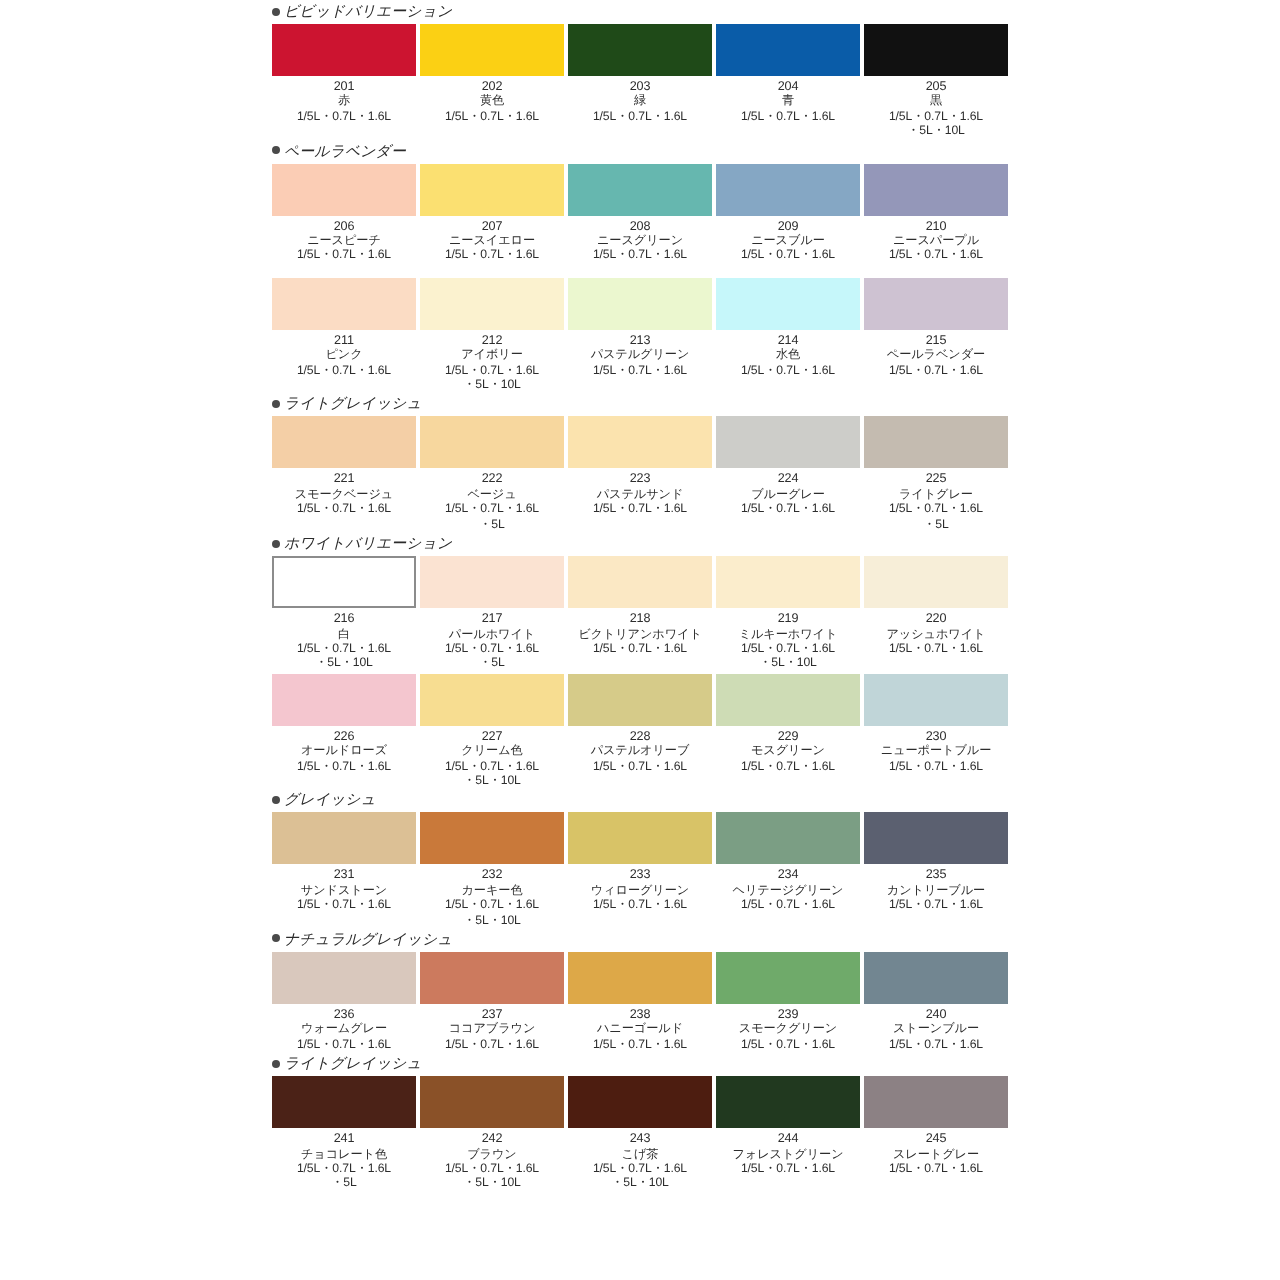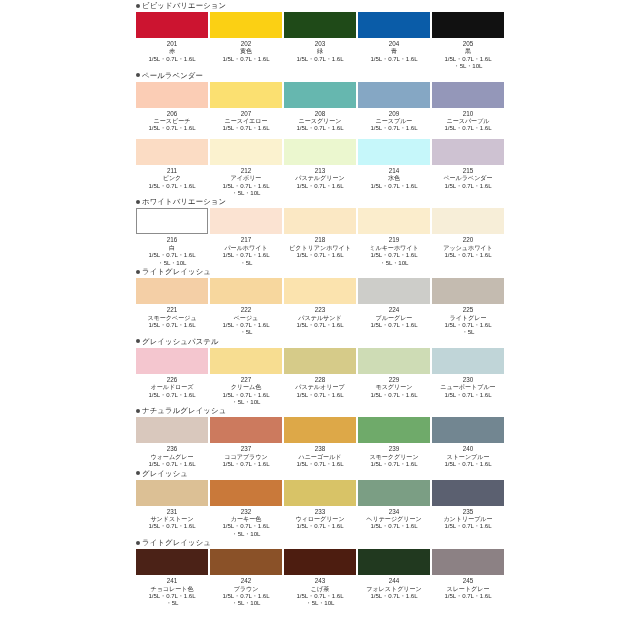--- a/index.html
+++ b/index.html
@@ -30,20 +30,21 @@
   .section-header {
     display: flex;
     align-items: center;
     font-size: 7.4px;
     line-height: 9px;
     letter-spacing: 0.1px;
     color: #2b2b2b;
     margin-left: 136px;
     height: 11px;
     white-space: nowrap;
+    font-style: italic;
   }
   .bullet-dot {
     display: inline-block;
     width: 4px;
     height: 4px;
     border-radius: 50%;
     background: #4a4a4a;
     margin-right: 2px;
     flex: 0 0 auto;
   }
@@ -227,20 +228,70 @@
             <div class="cap-code">215</div>
             <div class="cap-name">ペールラベンダー</div>
             <div class="cap-size">1/5L・0.7L・1.6L</div>
           </div>
         </div>
       </div>
     </div>
     <div class="section">
       <div class="section-header">
         <span class="bullet-dot" style="background: rgb(74, 74, 74);"></span>
+        <span>ライトグレイッシュ</span>
+      </div>
+      <div class="swatch-row">
+        <div class="swatch-cell">
+          <div class="swatch" style="background: rgb(244, 207, 166);"></div>
+          <div class="caption">
+            <div class="cap-code">221</div>
+            <div class="cap-name">スモークベージュ</div>
+            <div class="cap-size">1/5L・0.7L・1.6L</div>
+          </div>
+        </div>
+        <div class="swatch-cell">
+          <div class="swatch" style="background: rgb(247, 215, 158);"></div>
+          <div class="caption">
+            <div class="cap-code">222</div>
+            <div class="cap-name">ベージュ</div>
+            <div class="cap-size">1/5L・0.7L・1.6L</div>
+            <div class="cap-size2">・5L</div>
+          </div>
+        </div>
+        <div class="swatch-cell">
+          <div class="swatch" style="background: rgb(251, 227, 174);"></div>
+          <div class="caption">
+            <div class="cap-code">223</div>
+            <div class="cap-name">パステルサンド</div>
+            <div class="cap-size">1/5L・0.7L・1.6L</div>
+          </div>
+        </div>
+        <div class="swatch-cell">
+          <div class="swatch" style="background: rgb(205, 205, 201);"></div>
+          <div class="caption">
+            <div class="cap-code">224</div>
+            <div class="cap-name">ブルーグレー</div>
+            <div class="cap-size">1/5L・0.7L・1.6L</div>
+          </div>
+        </div>
+        <div class="swatch-cell">
+          <div class="swatch" style="background: rgb(196, 187, 176);"></div>
+          <div class="caption">
+            <div class="cap-code">225</div>
+            <div class="cap-name">ライトグレー</div>
+            <div class="cap-size">1/5L・0.7L・1.6L</div>
+            <div class="cap-size2">・5L</div>
+          </div>
+        </div>
+      </div>
+    </div>
+    <div class="section">
+      <div class="section-header">
+        <span class="bullet-dot" style="background: rgb(74, 74, 74);"></span>
         <span>ホワイトバリエーション</span>
       </div>
       <div class="swatch-row">
         <div class="swatch-cell">
           <div class="swatch bordered" style="background: rgb(255, 255, 255);"></div>
           <div class="caption">
             <div class="cap-code">216</div>
             <div class="cap-name">白</div>
             <div class="cap-size">1/5L・0.7L・1.6L</div>
             <div class="cap-size2">・5L・10L</div>
@@ -276,74 +327,20 @@
           <div class="swatch" style="background: rgb(247, 238, 216);"></div>
           <div class="caption">
             <div class="cap-code">220</div>
             <div class="cap-name">アッシュホワイト</div>
             <div class="cap-size">1/5L・0.7L・1.6L</div>
           </div>
         </div>
       </div>
     </div>
     <div class="section">
-      <div class="section-header">
-        <span class="bullet-dot" style="background: rgb(74, 74, 74);"></span>
-        <span>ライトグレイッシュ</span>
-      </div>
-      <div class="swatch-row">
-        <div class="swatch-cell">
-          <div class="swatch" style="background: rgb(244, 207, 166);"></div>
-          <div class="caption">
-            <div class="cap-code">221</div>
-            <div class="cap-name">スモークベージュ</div>
-            <div class="cap-size">1/5L・0.7L・1.6L</div>
-          </div>
-        </div>
-        <div class="swatch-cell">
-          <div class="swatch" style="background: rgb(247, 215, 158);"></div>
-          <div class="caption">
-            <div class="cap-code">222</div>
-            <div class="cap-name">ベージュ</div>
-            <div class="cap-size">1/5L・0.7L・1.6L</div>
-            <div class="cap-size2">・5L</div>
-          </div>
-        </div>
-        <div class="swatch-cell">
-          <div class="swatch" style="background: rgb(251, 227, 174);"></div>
-          <div class="caption">
-            <div class="cap-code">223</div>
-            <div class="cap-name">パステルサンド</div>
-            <div class="cap-size">1/5L・0.7L・1.6L</div>
-          </div>
-        </div>
-        <div class="swatch-cell">
-          <div class="swatch" style="background: rgb(205, 205, 201);"></div>
-          <div class="caption">
-            <div class="cap-code">224</div>
-            <div class="cap-name">ブルーグレー</div>
-            <div class="cap-size">1/5L・0.7L・1.6L</div>
-          </div>
-        </div>
-        <div class="swatch-cell">
-          <div class="swatch" style="background: rgb(196, 187, 176);"></div>
-          <div class="caption">
-            <div class="cap-code">225</div>
-            <div class="cap-name">ライトグレー</div>
-            <div class="cap-size">1/5L・0.7L・1.6L</div>
-            <div class="cap-size2">・5L</div>
-          </div>
-        </div>
-      </div>
-    </div>
-    <div class="section">
-      <div class="section-header">
-        <span class="bullet-dot" style="background: rgb(74, 74, 74);"></span>
-        <span>グレイッシュパステル</span>
-      </div>
       <div class="swatch-row">
         <div class="swatch-cell">
           <div class="swatch" style="background: rgb(244, 198, 207);"></div>
           <div class="caption">
             <div class="cap-code">226</div>
             <div class="cap-name">オールドローズ</div>
             <div class="cap-size">1/5L・0.7L・1.6L</div>
           </div>
         </div>
         <div class="swatch-cell">
@@ -377,20 +374,69 @@
             <div class="cap-code">230</div>
             <div class="cap-name">ニューポートブルー</div>
             <div class="cap-size">1/5L・0.7L・1.6L</div>
           </div>
         </div>
       </div>
     </div>
     <div class="section">
       <div class="section-header">
         <span class="bullet-dot" style="background: rgb(74, 74, 74);"></span>
+        <span>グレイッシュ</span>
+      </div>
+      <div class="swatch-row">
+        <div class="swatch-cell">
+          <div class="swatch" style="background: rgb(220, 192, 149);"></div>
+          <div class="caption">
+            <div class="cap-code">231</div>
+            <div class="cap-name">サンドストーン</div>
+            <div class="cap-size">1/5L・0.7L・1.6L</div>
+          </div>
+        </div>
+        <div class="swatch-cell">
+          <div class="swatch" style="background: rgb(201, 121, 58);"></div>
+          <div class="caption">
+            <div class="cap-code">232</div>
+            <div class="cap-name">カーキー色</div>
+            <div class="cap-size">1/5L・0.7L・1.6L</div>
+            <div class="cap-size2">・5L・10L</div>
+          </div>
+        </div>
+        <div class="swatch-cell">
+          <div class="swatch" style="background: rgb(216, 195, 103);"></div>
+          <div class="caption">
+            <div class="cap-code">233</div>
+            <div class="cap-name">ウィローグリーン</div>
+            <div class="cap-size">1/5L・0.7L・1.6L</div>
+          </div>
+        </div>
+        <div class="swatch-cell">
+          <div class="swatch" style="background: rgb(123, 158, 132);"></div>
+          <div class="caption">
+            <div class="cap-code">234</div>
+            <div class="cap-name">ヘリテージグリーン</div>
+            <div class="cap-size">1/5L・0.7L・1.6L</div>
+          </div>
+        </div>
+        <div class="swatch-cell">
+          <div class="swatch" style="background: rgb(91, 96, 112);"></div>
+          <div class="caption">
+            <div class="cap-code">235</div>
+            <div class="cap-name">カントリーブルー</div>
+            <div class="cap-size">1/5L・0.7L・1.6L</div>
+          </div>
+        </div>
+      </div>
+    </div>
+    <div class="section">
+      <div class="section-header">
+        <span class="bullet-dot" style="background: rgb(74, 74, 74);"></span>
         <span>ナチュラルグレイッシュ</span>
       </div>
       <div class="swatch-row">
         <div class="swatch-cell">
           <div class="swatch" style="background: rgb(217, 200, 189);"></div>
           <div class="caption">
             <div class="cap-code">236</div>
             <div class="cap-name">ウォームグレー</div>
             <div class="cap-size">1/5L・0.7L・1.6L</div>
           </div>
@@ -417,69 +463,20 @@
             <div class="cap-code">239</div>
             <div class="cap-name">スモークグリーン</div>
             <div class="cap-size">1/5L・0.7L・1.6L</div>
           </div>
         </div>
         <div class="swatch-cell">
           <div class="swatch" style="background: rgb(114, 134, 145);"></div>
           <div class="caption">
             <div class="cap-code">240</div>
             <div class="cap-name">ストーンブルー</div>
-            <div class="cap-size">1/5L・0.7L・1.6L</div>
-          </div>
-        </div>
-      </div>
-    </div>
-    <div class="section">
-      <div class="section-header">
-        <span class="bullet-dot" style="background: rgb(74, 74, 74);"></span>
-        <span>グレイッシュ</span>
-      </div>
-      <div class="swatch-row">
-        <div class="swatch-cell">
-          <div class="swatch" style="background: rgb(220, 192, 149);"></div>
-          <div class="caption">
-            <div class="cap-code">231</div>
-            <div class="cap-name">サンドストーン</div>
-            <div class="cap-size">1/5L・0.7L・1.6L</div>
-          </div>
-        </div>
-        <div class="swatch-cell">
-          <div class="swatch" style="background: rgb(201, 121, 58);"></div>
-          <div class="caption">
-            <div class="cap-code">232</div>
-            <div class="cap-name">カーキー色</div>
-            <div class="cap-size">1/5L・0.7L・1.6L</div>
-            <div class="cap-size2">・5L・10L</div>
-          </div>
-        </div>
-        <div class="swatch-cell">
-          <div class="swatch" style="background: rgb(216, 195, 103);"></div>
-          <div class="caption">
-            <div class="cap-code">233</div>
-            <div class="cap-name">ウィローグリーン</div>
-            <div class="cap-size">1/5L・0.7L・1.6L</div>
-          </div>
-        </div>
-        <div class="swatch-cell">
-          <div class="swatch" style="background: rgb(123, 158, 132);"></div>
-          <div class="caption">
-            <div class="cap-code">234</div>
-            <div class="cap-name">ヘリテージグリーン</div>
-            <div class="cap-size">1/5L・0.7L・1.6L</div>
-          </div>
-        </div>
-        <div class="swatch-cell">
-          <div class="swatch" style="background: rgb(91, 96, 112);"></div>
-          <div class="caption">
-            <div class="cap-code">235</div>
-            <div class="cap-name">カントリーブルー</div>
             <div class="cap-size">1/5L・0.7L・1.6L</div>
           </div>
         </div>
       </div>
     </div>
     <div class="section">
       <div class="section-header">
         <span class="bullet-dot" style="background: rgb(74, 74, 74);"></span>
         <span>ライトグレイッシュ</span>
       </div>

